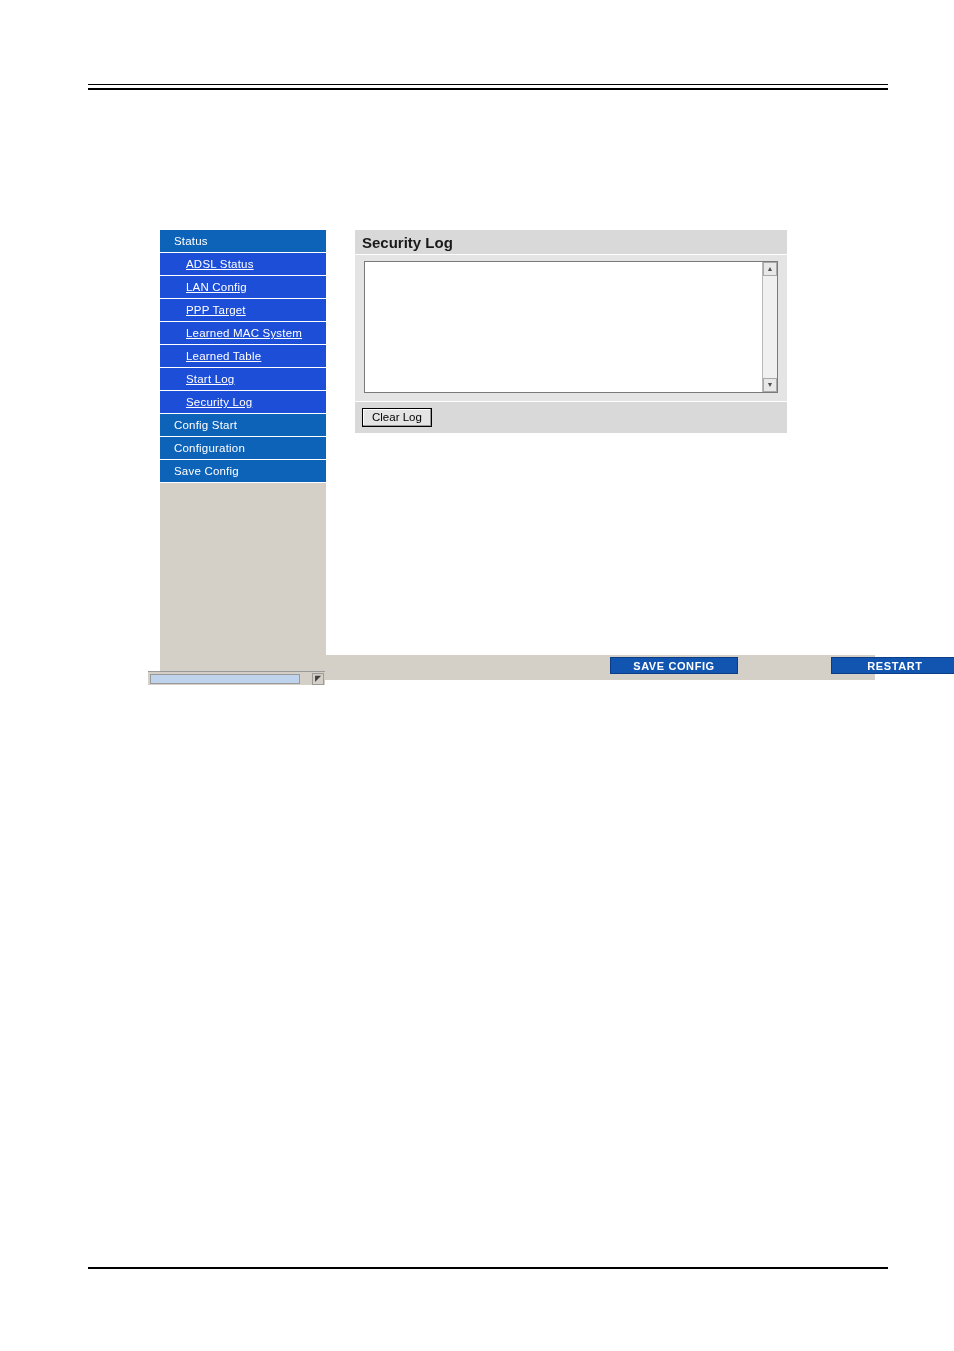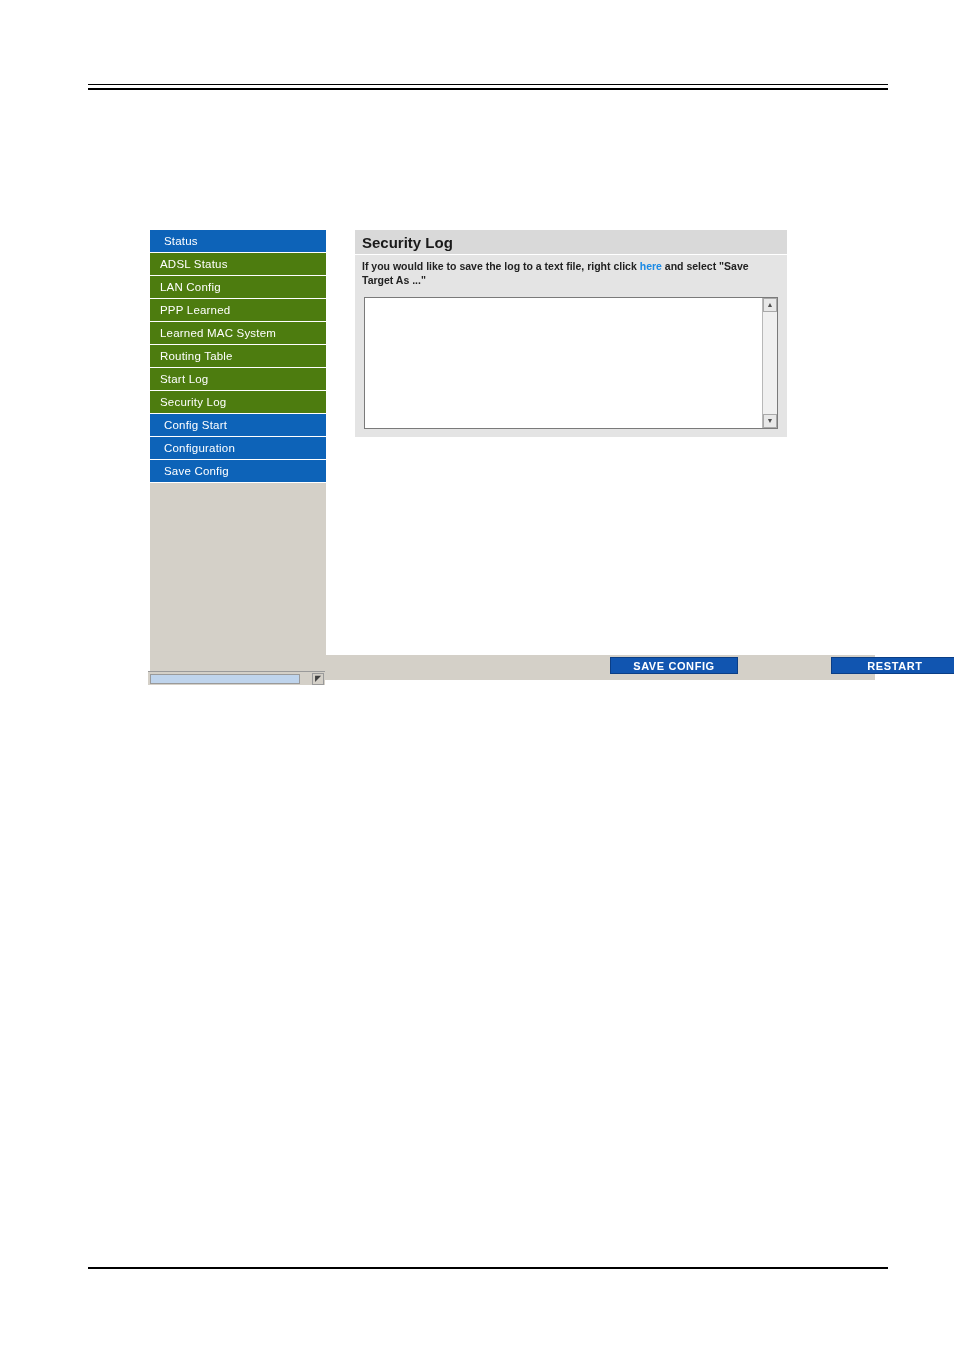--- a/index.html
+++ b/index.html
@@ -40,21 +40,21 @@
     position: absolute;
     left: 148px;
     top: 230px;
     width: 727px;
     height: 456px;
   }
 
   
   .nav {
     position: absolute;
-    left: 2px;
+    left: 12px;
     top: 0;
     width: 177px;
     height: 450px;
     background: #d4d0c8;
     border-right: 1px solid #9a9a9a;
     box-sizing: border-box;
   }
   .nav-item {
     height: 23px;
     line-height: 23px;
@@ -65,22 +65,23 @@
     padding-left: 14px;
     letter-spacing: 0.2px;
     white-space: nowrap;
   }
   .nav-item.head {
     background: #0d63b8;
     color: #ffffff;
     padding-left: 14px;
   }
   .nav-item.sub {
-    background: #4d7c0f;
-    padding-left: 10px;
+    background: #1d4ed8;
+    padding-left: 26px;
+    text-decoration: underline;
   }
   .nav-filler {
     background: #d4d0c8;
     height: 173px;
   }
 
   
   .nav-scroll {
     position: absolute;
     left: 0;
@@ -272,27 +273,27 @@
     <div class="nav-item head">
       <span>Status</span>
     </div>
     <div class="nav-item sub">
       <span>ADSL Status</span>
     </div>
     <div class="nav-item sub">
       <span>LAN Config</span>
     </div>
     <div class="nav-item sub">
-      <span>PPP Learned</span>
+      <span>PPP Target</span>
     </div>
     <div class="nav-item sub">
       <span>Learned MAC System</span>
     </div>
     <div class="nav-item sub">
-      <span>Routing Table</span>
+      <span>Learned Table</span>
     </div>
     <div class="nav-item sub">
       <span>Start Log</span>
     </div>
     <div class="nav-item sub">
       <span>Security Log</span>
     </div>
     <div class="nav-item head">
       <span>Config Start</span>
     </div>
@@ -308,34 +309,34 @@
   <div class="nav-scroll">
     <div class="thumb"></div>
     <div class="arrow">◤</div>
   </div>
 
   <div class="content">
     <div class="panel">
 
       <div class="panel-title">Security Log</div>
 
-      <div class="panel-desc">
-        <span>If you would like to save the log to a text file, right click </span><span class="lnk">here</span><span> and select "Save Target As ..."</span>
-      </div>
 
       <div class="panel-body">
         <div class="log-box">
           <div class="log-text"></div>
           <div class="log-scroll">
             <div class="sb-btn up">▲</div>
             <div class="sb-btn down">▼</div>
           </div>
         </div>
       </div>
 
+      <div class="panel-footer">
+        <span class="clear-btn">Clear Log</span>
+      </div>
 
     </div>
   </div>
 
   <div class="content-divider"></div>
 
   <div class="bottom-bar">
     <div class="act-btn save">SAVE CONFIG</div>
     <div class="act-btn restart">RESTART</div>
   </div>

